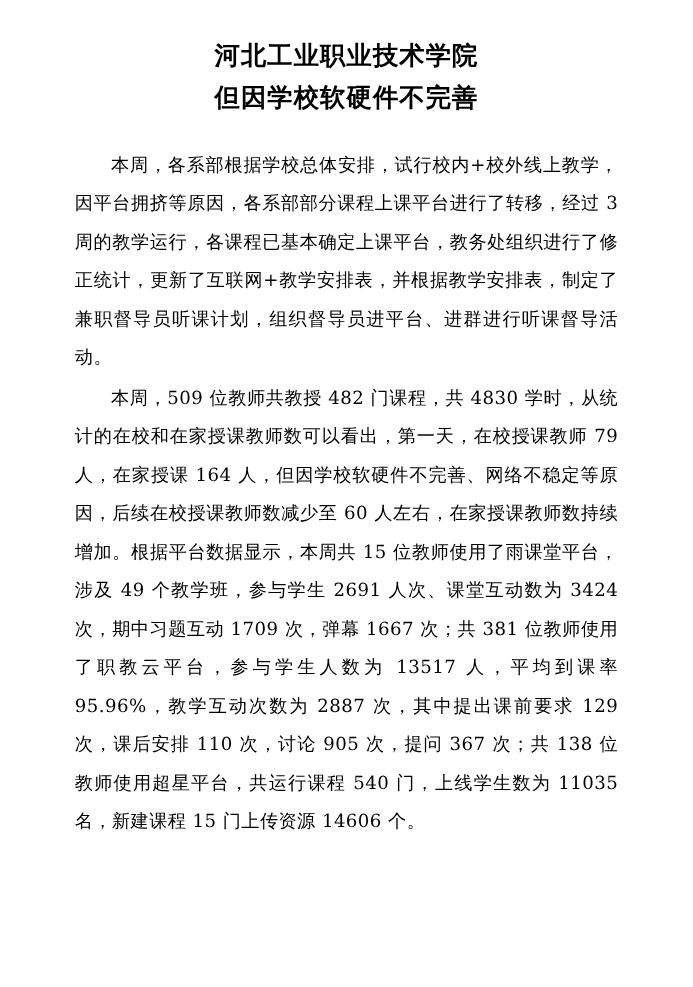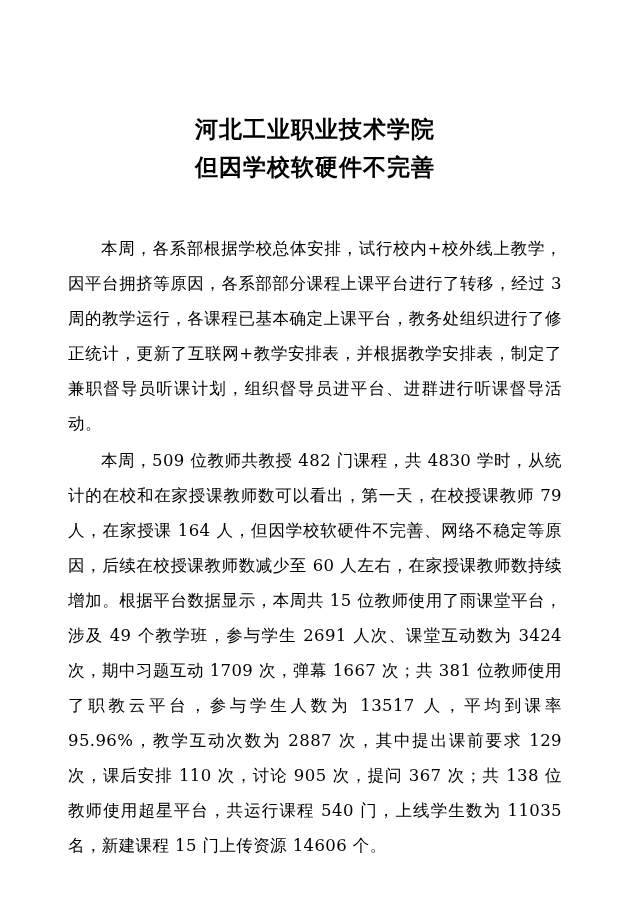--- a/index.html
+++ b/index.html
@@ -16,33 +16,33 @@
   }
   .page {
     position: relative;
     width: 630px;
     height: 897px;
     box-sizing: border-box;
     padding: 0 68px;
   }
   .doc-title {
     margin: 0;
-    padding-top: 110px;
+    padding-top: 32px;
     text-align: center;
     font-size: 23px;
     font-weight: bold;
     line-height: 38px;
     letter-spacing: 1px;
     font-family: "DejaVu Serif", "Liberation Serif", serif;
   }
   .doc-title .title-line {
     display: block;
   }
   .body-block {
-    margin-top: 45px;
+    margin-top: 24px;
   }
   .para {
     margin: 0 0 2px 0;
     font-size: 16.5px;
     line-height: 35px;
     text-align: justify;
     text-justify: inter-ideograph;
     text-indent: 2em;
     letter-spacing: 0.4px;
     font-family: "DejaVu Serif", "Liberation Serif", serif;

